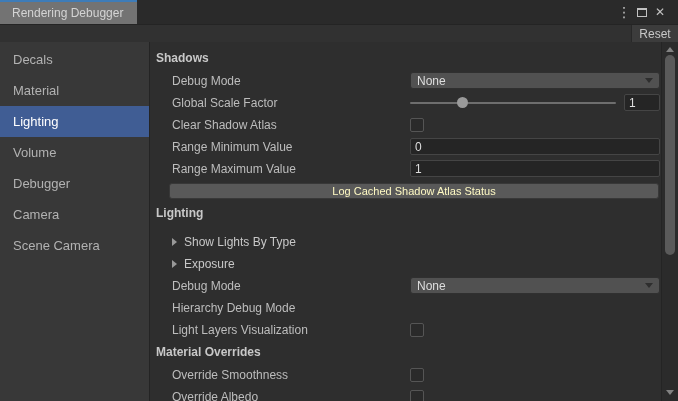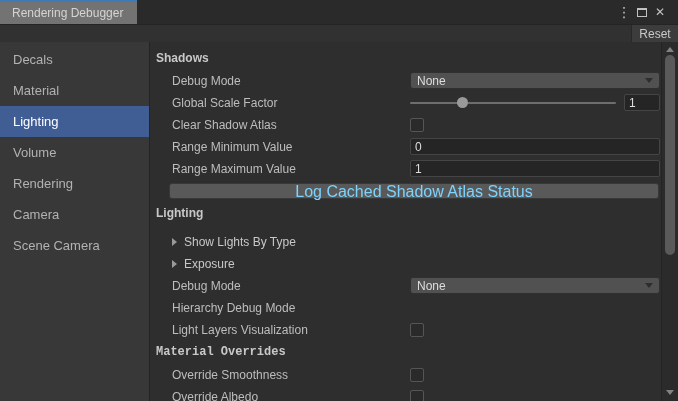--- a/index.html
+++ b/index.html
@@ -36,21 +36,21 @@
   .bodyrow { flex: 1; display: flex; min-height: 0; }
 
   .sidebar { flex: 0 0 150px; background: #383838; border-right: 1px solid #242424; padding-top: 2px; }
   .side-item { height: 31px; display: flex; align-items: center; padding-left: 13px; color: #b2b2b2; font-size: 13px; cursor: default; }
   .side-item.selected { background: #405d94; color: #ffffff; }
 
   .main { flex: 1; background: #2e2e2e; padding: 8px 0 0 6px; overflow: hidden; }
 
   .sec-h { height: 16px; line-height: 16px; margin-bottom: 6px; color: #c8c8c8; font-weight: bold; }
   .sec-h.mt4  { margin-top: 4px; margin-bottom: 12px; }
-  .sec-h.mt6  { margin-top: 6px; font-family: Liberation Mono, monospace; }
+  .sec-h.mt6  { margin-top: 6px; }
 
   .row { height: 17px; margin-bottom: 5px; display: flex; align-items: center; padding-left: 16px; }
   .row .label { flex: 1; color: #bdbdbd; }
   .control { flex: 0 0 250px; margin-right: 1px; display: flex; align-items: center; height: 17px; position: relative; }
 
   .dropdown {
     width: 100%; height: 17px; background: #515151; border: 1px solid #303030; border-radius: 3px;
     display: flex; align-items: center; padding: 0 6px; color: #dedede; position: relative; cursor: default;
   }
   .dd-arrow { position: absolute; right: 6px; top: 5px; width: 0; height: 0;
@@ -64,21 +64,21 @@
     height: 17px; width: 100%; background: #252525; border: 1px solid #454545; border-radius: 2px;
     color: #dedede; font: inherit; font-size: 12px; padding: 0 4px;
   }
   .tf.num { width: 36px; flex: 0 0 36px; }
 
   .checkbox { width: 14px; height: 14px; background: #2a2a2a; border: 1px solid #555555; border-radius: 2px; }
 
   .wide-btn {
     display: block; margin: 6px 0 6px 13px; width: 490px; height: 16px;
     background: #595959; border: 1px solid #383838; border-radius: 3px;
-    color: #7dd3fc; font: inherit; font-size: 16px; line-height: 13px; padding: 0; cursor: default;
+    color: #fef9c3; font: inherit; font-size: 11px; line-height: 13px; padding: 0; cursor: default;
   }
 
   .foldout { height: 17px; margin-bottom: 5px; display: flex; align-items: center; padding-left: 16px; color: #c8c8c8; cursor: default; }
   .fo-arrow { width: 0; height: 0; border-top: 4px solid transparent; border-bottom: 4px solid transparent;
     border-left: 5px solid #999999; margin-right: 7px; }
 
   .scrollbar { flex: 0 0 17px; background: #2b2b2b; border-left: 1px solid #242424; position: relative; }
   .sb-up, .sb-down { position: absolute; left: 4px; width: 0; height: 0;
     border-left: 4px solid transparent; border-right: 4px solid transparent; }
   .sb-up   { top: 5px;    border-bottom: 5px solid #828282; }
@@ -116,21 +116,21 @@
       <div class="side-item">
           <span>Material</span>
         </div>
       <div class="side-item selected">
           <span>Lighting</span>
         </div>
       <div class="side-item">
           <span>Volume</span>
         </div>
       <div class="side-item">
-          <span>Rendering</span>
+          <span>Debugger</span>
         </div>
       <div class="side-item">
           <span>Camera</span>
         </div>
       <div class="side-item">
           <span>Scene Camera</span>
         </div>
     </div>
 
     <div class="main">

